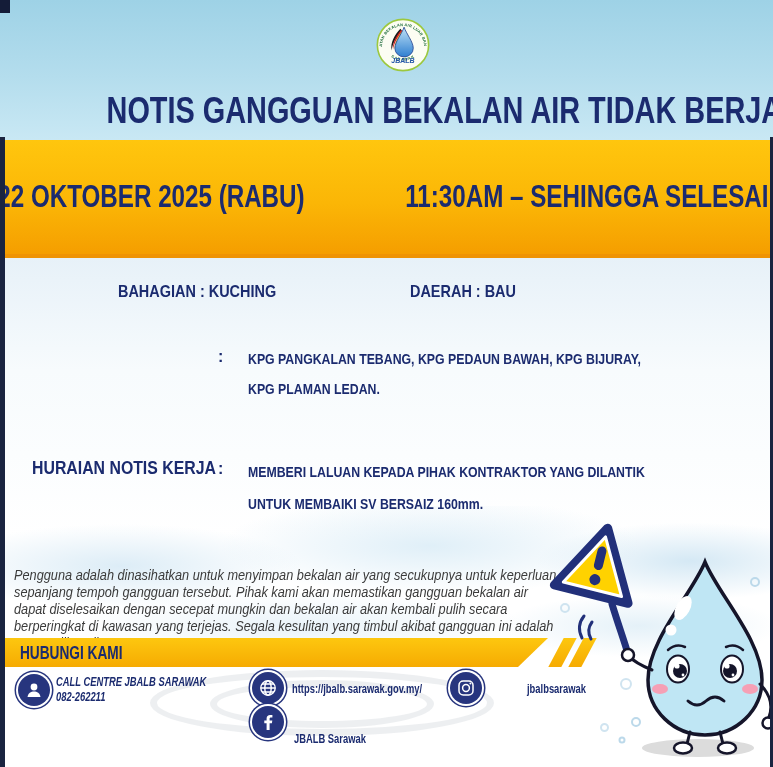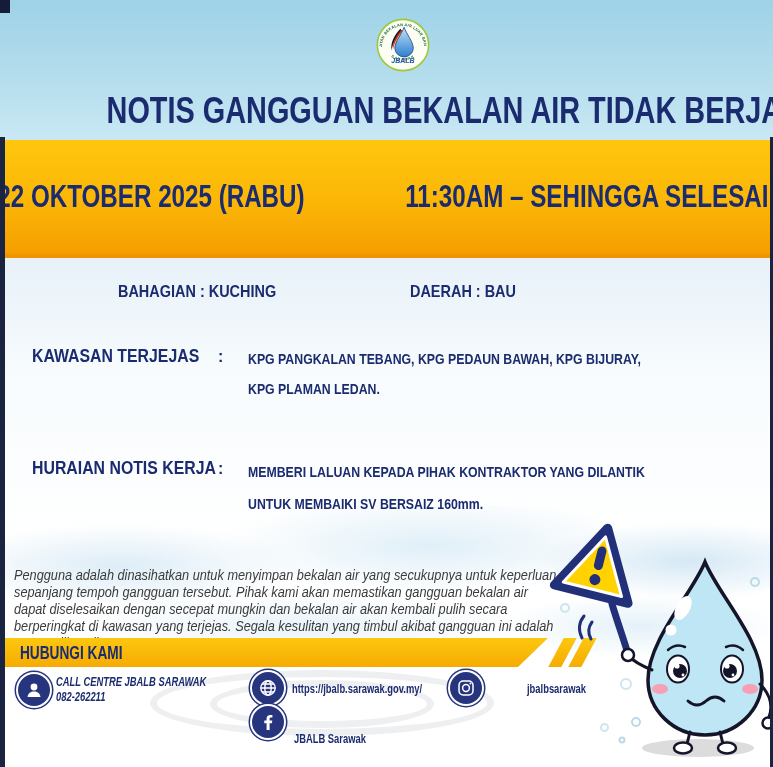--- a/index.html
+++ b/index.html
@@ -119,23 +119,20 @@
     <div class="bubble" style="left:620px;top:420px;width:8px;height:8px;"></div>
     <div class="bubble" style="left:600px;top:465px;width:5px;height:5px;"></div>
     <div class="swirl" style="left:150px;top:412px;width:330px;height:52px;"></div>
     <div class="swirl" style="left:210px;top:422px;width:210px;height:34px;"></div>
 
     <div class="loc-row">
       <span class="loc-bahagian"><b>BAHAGIAN : KUCHING</b></span>
       <span class="loc-daerah"><b>DAERAH : BAU</b></span>
     </div>
 
-    <div class="detail-label" style="top:88px;">
-      <span>KAWASAN TERJEJAS</span>
-    </div>
     <div class="detail-colon" style="top:90px;">:</div>
     <div class="detail-value" style="top:86px;">KPG PANGKALAN TEBANG, KPG PEDAUN BAWAH, KPG BIJURAY, KPG PLAMAN LEDAN.</div>
 
     <div class="detail-label" style="top:200px;">
       <span>HURAIAN NOTIS KERJA</span>
     </div>
     <div class="detail-colon" style="top:202px;">:</div>
     <div class="detail-value" style="top:198px;font-size:15px;line-height:32px;">MEMBERI LALUAN KEPADA PIHAK KONTRAKTOR YANG DILANTIK UNTUK MEMBAIKI SV BERSAIZ 160mm.</div>
 
     <div class="disclaimer">Pengguna adalah dinasihatkan untuk menyimpan bekalan air yang secukupnya untuk keperluan sepanjang tempoh gangguan tersebut. Pihak kami akan memastikan gangguan bekalan air dapat diselesaikan dengan secepat mungkin dan bekalan air akan kembali pulih secara berperingkat di kawasan yang terjejas. Segala kesulitan yang timbul akibat gangguan ini adalah sangat dikesali.</div>

